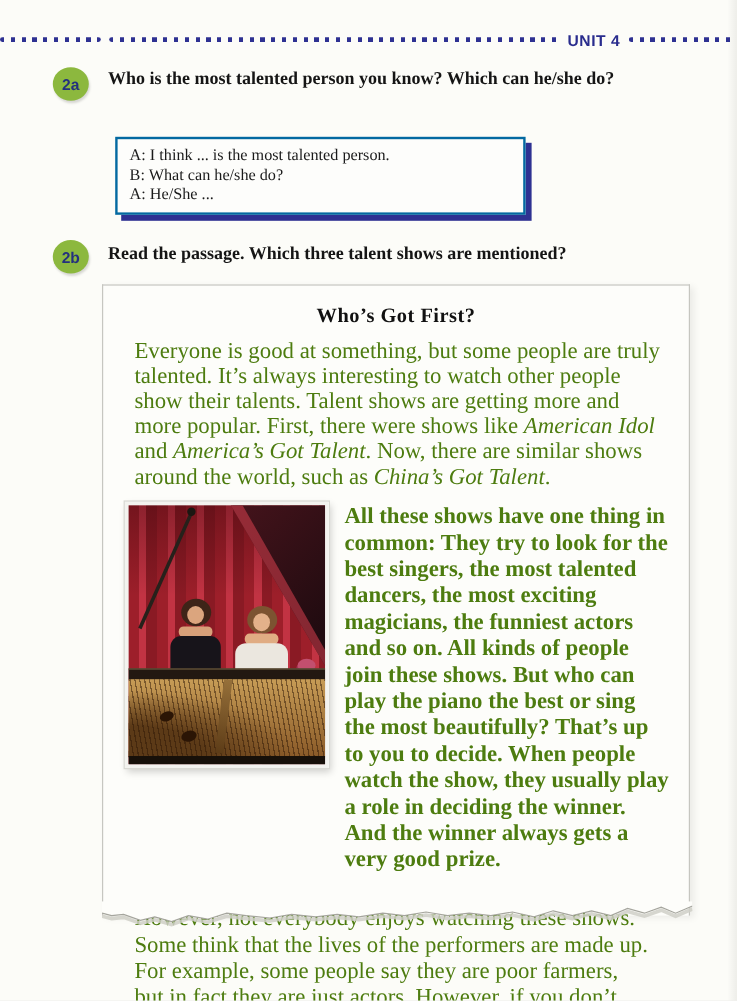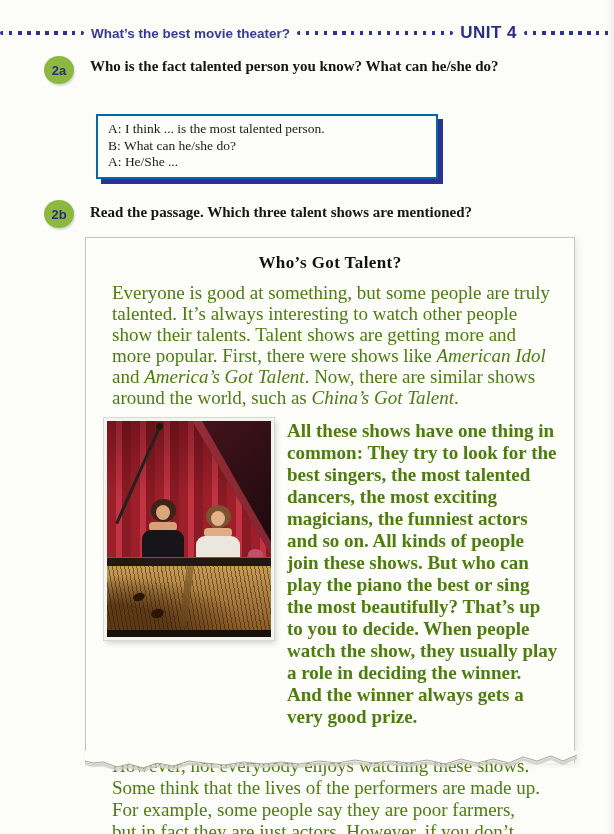--- a/index.html
+++ b/index.html
@@ -17,21 +17,21 @@
   .header{
     position:absolute;top:24px;left:0;width:614px;height:18px;
     display:flex;align-items:center;gap:7px;
     font-family:"Liberation Sans", sans-serif;
   }
   .dots{height:4px;background:repeating-linear-gradient(90deg,#2e3192 0 3.5px,transparent 3.5px 9px);border-radius:2px;}
   .dots.left{width:84px;}
   .dots.mid{flex:1;}
   .dots.right{width:90px;}
   .lesson-title{color:#3a3a96;font-size:13.5px;font-weight:600;white-space:nowrap;}
-  .unit-label{color:#292c8d;font-size:17px;font-weight:800;letter-spacing:.5px;white-space:nowrap;text-align:center;}
+  .unit-label{color:#292c8d;font-size:13px;font-weight:800;letter-spacing:.5px;white-space:nowrap;text-align:center;}
   
   .badge{
     position:absolute;width:30px;height:28px;border-radius:50%;
     background:#8cb83e;color:#24307e;font-family:"Liberation Sans", sans-serif;
     font-weight:bold;font-size:13px;display:flex;align-items:center;justify-content:center;
     box-shadow:1px 2px 2px rgba(0,0,0,.15);
   }
   .badge-2a{left:44px;top:56px;}
   .badge-2b{left:44px;top:200px;}
   .prompt{position:absolute;left:90px;width:488px;font-weight:bold;font-size:15px;line-height:21px;color:#151515;}
@@ -122,42 +122,41 @@
     display:flex;align-items:center;justify-content:center;margin-top:47px;
   }
 </style>
 </head>
 <body>
 
 <div class="page">
 
   <div class="header">
     <div class="dots left"></div>
-    <span class="lesson-title">What’s the best movie theater?</span>
     <div class="dots mid"></div>
     <span class="unit-label">UNIT 4</span>
     <div class="dots right"></div>
   </div>
 
   <div class="badge badge-2a">2a</div>
   <div class="prompt prompt-2a">
-    <div>Who is the fact talented person you know? What can he/she do?</div>
+    <div>Who is the most talented person you know? Which can he/she do?</div>
   </div>
 
   <div class="dialogue-box">
     <div>A: I think ... is the most talented person.</div>
     <div>B: What can he/she do?</div>
     <div>A: He/She ...</div>
   </div>
 
   <div class="badge badge-2b">2b</div>
   <div class="prompt prompt-2b">Read the passage. Which three talent shows are mentioned?</div>
 
   <div class="passage-box">
-    <h2 class="passage-title">Who’s Got Talent?</h2>
+    <h2 class="passage-title">Who’s Got First?</h2>
 
     <p class="para para1"><span>Everyone is good at something, but some people are truly talented. It’s always interesting to watch other people show their talents. Talent shows are getting more and more popular. First, there were shows like </span><span class="it">American Idol</span><span> and </span><span class="it">America’s Got Talent</span><span>. Now, there are similar shows around the world, such as </span><span class="it">China’s Got Talent</span><span>.</span></p>
 
     <div class="media-row">
 
       <div class="photo">
         <div class="lid"></div>
         <div class="lid-edge"></div>
         <div class="mic-stand"></div>
         <div class="mic-head"></div>

